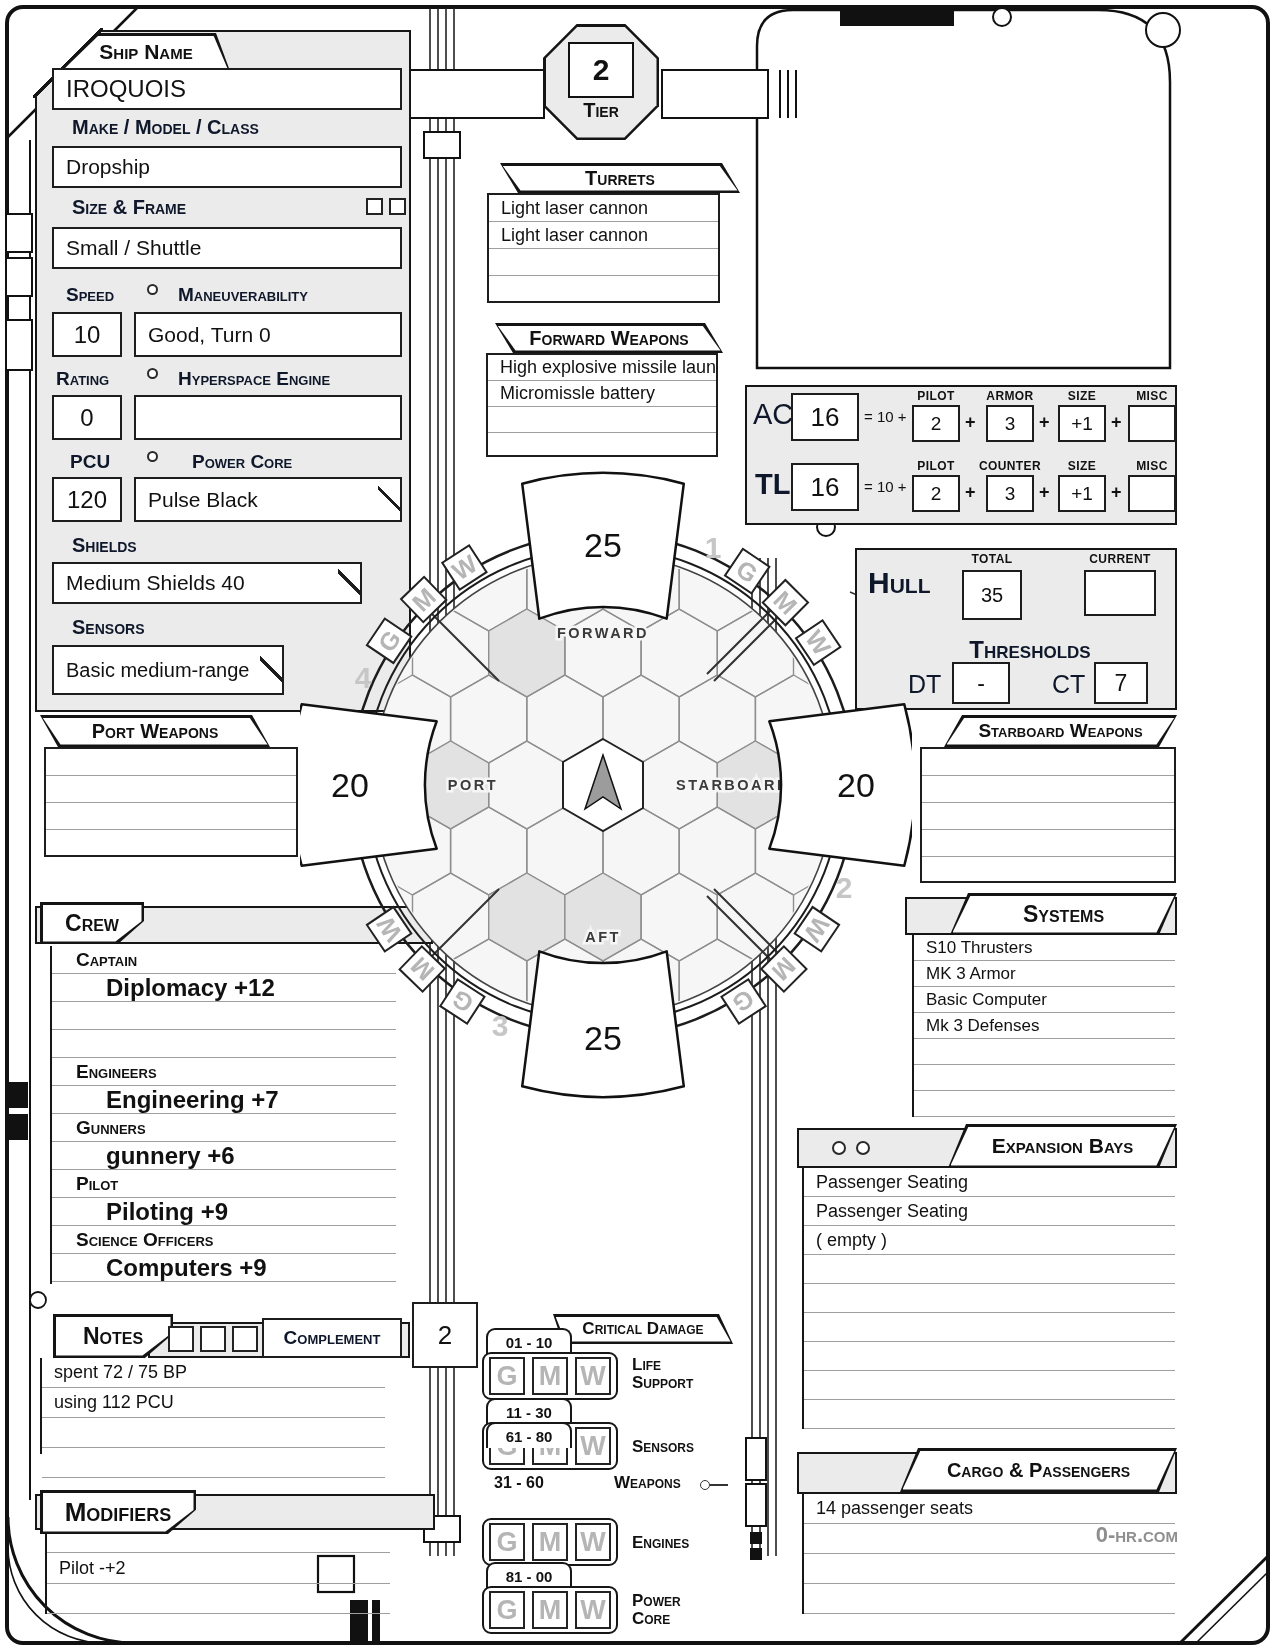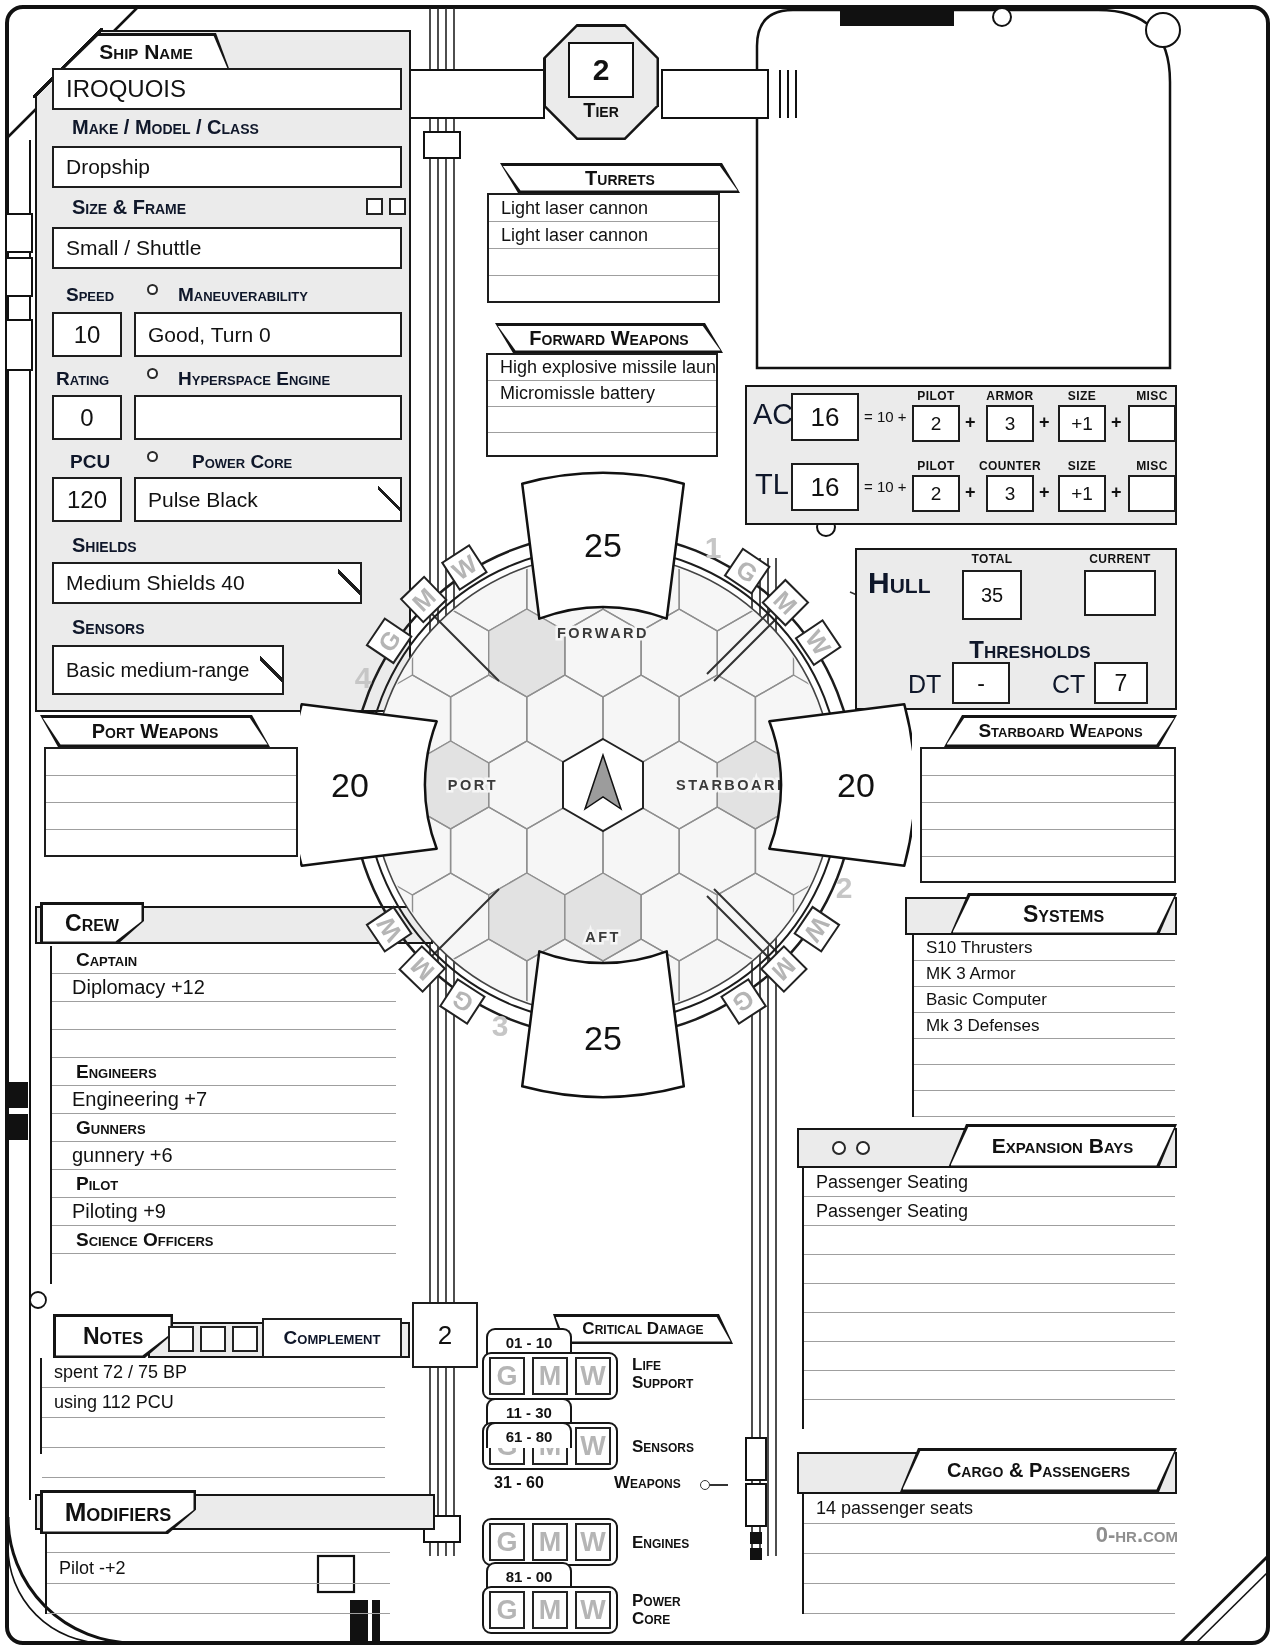--- a/index.html
+++ b/index.html
@@ -15,21 +15,21 @@
   .panel { position:absolute; background:#ebebeb; border:2px solid #161616; }
   .band { position:absolute; background:#ebebeb; border:2px solid #161616; }
   .list { position:absolute; background:#fff; border-left:2px solid #161616; }
   .framed { border:2px solid #1d1d1d; }
   .lrow { border-bottom:1.4px solid #9f9f9f; display:flex; align-items:center; padding:0 12px; font-size:18px; white-space:nowrap; overflow:hidden; }
   .chk { position:absolute; background:#fff; border:2px solid #222; }
   .circ { position:absolute; border:2px solid #2a2a2a; border-radius:50%; background:#fff; }
   .plus { position:absolute; font-size:18px; font-weight:bold; }
   .modlbl { position:absolute; font-size:12px; font-weight:bold; text-align:center; letter-spacing:.4px; }
   .crew-role { font-variant:small-caps; font-weight:bold; font-size:19px;padding-left:24px; }
-  .crew-skill { padding-left:20px; font-size:20px; }
+  .crew-skill { padding-left:54px; font-size:24px;font-weight:bold; }
   .cut-r { position:absolute; top:-2px; right:-2px; bottom:-2px; width:24px;
            background:linear-gradient(45deg, rgba(0,0,0,0) calc(50% - 1.6px), #1d1d1d calc(50% - 1.6px) calc(50% + 1.6px), #fff calc(50% + 1.6px)); }
   .rtab { position:absolute; background:#fff; border:2px solid #161616; border-bottom:none; border-radius:9px 9px 0 0; display:flex; align-items:center; justify-content:center; font-weight:bold; font-size:15px; }
   .gmw { position:absolute; background:#fff; border:2px solid #161616; border-radius:9px; display:flex; align-items:center; justify-content:center; gap:7px; }
   .gmw>div { width:36px; height:38px; border:2px solid #222; background:#fff; display:flex; align-items:center; justify-content:center; font-size:27px; font-weight:bold; color:#b5b5b5; }
   .crit-name { position:absolute; font-variant:small-caps; font-weight:bold; font-size:17px; line-height:1.08; color:#111; }
 </style>
 </head>
 <body>
 
@@ -150,21 +150,21 @@
 <div class="plus" style="left:965px;top:412px;">+</div>
 <div class="modlbl" style="left:972px;top:389px;width:76px;text-transform:uppercase;">Armor</div>
 <div class="box" style="left:986px;top:405px;width:48px;height:37px;font-size:19px;">3</div>
 <div class="plus" style="left:1039px;top:412px;">+</div>
 <div class="modlbl" style="left:1044px;top:389px;width:76px;text-transform:uppercase;">Size</div>
 <div class="box" style="left:1058px;top:405px;width:48px;height:37px;font-size:19px;">+1</div>
 <div class="plus" style="left:1111px;top:412px;">+</div>
 <div class="modlbl" style="left:1114px;top:389px;width:76px;text-transform:uppercase;">Misc</div>
 <div class="box" style="left:1128px;top:405px;width:48px;height:37px;font-size:19px;"></div>
 
-<div class="lbl" style="left:755px;top:468px;font-size:29px;font-variant:normal;font-weight:normal;">TL</div>
+<div class="lbl" style="left:755px;top:468px;font-size:29px;font-variant:normal;font-weight:bold;">TL</div>
 <div class="box" style="left:791px;top:463px;width:68px;height:48px;font-size:26px;">16</div>
 <div class="abs" style="left:864px;top:478px;font-size:15px;white-space:nowrap;">= 10 +</div>
 <div class="modlbl" style="left:898px;top:459px;width:76px;text-transform:uppercase;">Pilot</div>
 <div class="box" style="left:912px;top:475px;width:48px;height:37px;font-size:19px;">2</div>
 <div class="plus" style="left:965px;top:482px;">+</div>
 <div class="modlbl" style="left:966px;top:459px;width:88px;text-transform:uppercase;">Counter</div>
 <div class="box" style="left:986px;top:475px;width:48px;height:37px;font-size:19px;">3</div>
 <div class="plus" style="left:1039px;top:482px;">+</div>
 <div class="modlbl" style="left:1044px;top:459px;width:76px;text-transform:uppercase;">Size</div>
 <div class="box" style="left:1058px;top:475px;width:48px;height:37px;font-size:19px;">+1</div>
@@ -213,20 +213,21 @@
   <div class="lrow crew-skill" style="height:28px;">Diplomacy +12</div>
   <div class="lrow" style="height:28px;"></div>
   <div class="lrow" style="height:28px;"></div>
   <div class="lrow crew-role" style="height:28px;">Engineers</div>
   <div class="lrow crew-skill" style="height:28px;">Engineering +7</div>
   <div class="lrow crew-role" style="height:28px;">Gunners</div>
   <div class="lrow crew-skill" style="height:28px;">gunnery   +6</div>
   <div class="lrow crew-role" style="height:28px;">Pilot</div>
   <div class="lrow crew-skill" style="height:28px;">Piloting +9</div>
   <div class="lrow crew-role" style="height:28px;">Science Officers</div>
+  <div class="lrow crew-skill" style="height:28px;">Computers +9</div>
 </div>
 
 <div class="band" style="left:905px;top:897px;width:272px;height:38px;"></div>
 <div class="tab" style="--cp:polygon(18px 0, 100% 0, calc(100% - 18px) 100%, 0 100%);left:950px;top:893px;width:227px;height:42px;">
   <div class="in" style="font-size:23px;">Systems</div>
 </div>
 <div class="list" style="left:912px;top:935px;width:263px;height:182px;background:transparent;">
   <div class="lrow" style="height:26px;font-size:17px;">S10 Thrusters</div>
   <div class="lrow" style="height:26px;font-size:17px;">MK 3 Armor</div>
   <div class="lrow" style="height:26px;font-size:17px;">Basic Computer</div>
@@ -238,20 +239,21 @@
 
 <div class="band" style="left:797px;top:1128px;width:380px;height:40px;"></div>
 <div class="circ" style="left:832px;top:1141px;width:14px;height:14px;"></div>
 <div class="circ" style="left:856px;top:1141px;width:14px;height:14px;"></div>
 <div class="tab" style="--cp:polygon(18px 0, 100% 0, calc(100% - 18px) 100%, 0 100%);left:948px;top:1124px;width:229px;height:44px;">
   <div class="in" style="font-size:21px;">Expansion Bays</div>
 </div>
 <div class="list" style="left:802px;top:1168px;width:373px;height:261px;background:transparent;">
   <div class="lrow" style="height:29px;">Passenger Seating</div>
   <div class="lrow" style="height:29px;">Passenger Seating</div>
+  <div class="lrow" style="height:29px;">( empty )</div>
   <div class="lrow" style="height:29px;"></div>
   <div class="lrow" style="height:29px;"></div>
   <div class="lrow" style="height:29px;"></div>
   <div class="lrow" style="height:29px;"></div>
   <div class="lrow" style="height:29px;"></div>
   <div class="lrow" style="height:29px;"></div>
 </div>
 
 <div class="band" style="left:148px;top:1322px;width:262px;height:36px;"></div>
 <div class="tab" style="--cp:polygon(0 0,100% 0,100% 45%,calc(100% - 28px) 100%,0 100%);left:53px;top:1314px;width:120px;height:44px;">

